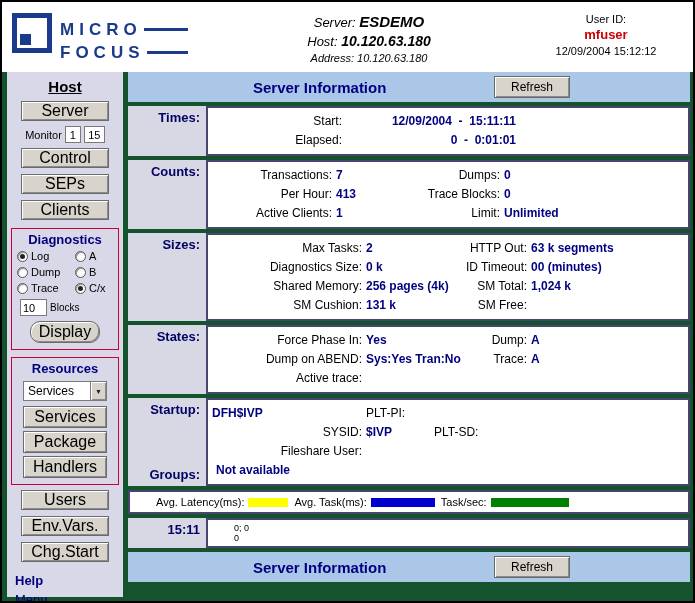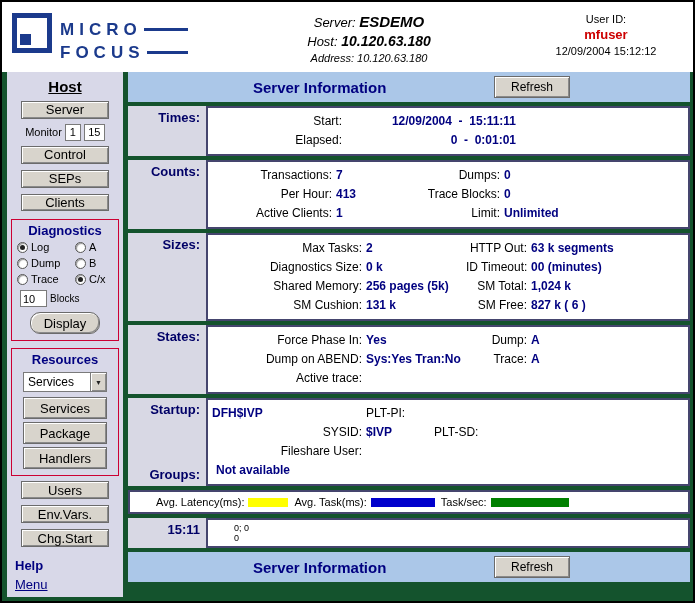--- a/index.html
+++ b/index.html
@@ -22,21 +22,21 @@
   .hdr-line3 { margin-top:3px; font-size:11px; }
   .hdr-right { width:150px; text-align:center; padding-top:3px; font-size:11px; color:#000; }
   .uid-value { color:#cc0000; font-weight:bold; font-size:13px; margin:2px 0 3px; }
 
   
   .body-row { flex:1; display:flex; padding:0 3px 4px 5px; gap:5px; overflow:hidden; }
 
   
   .sidebar { width:116px; flex:none; background:#d8d8e8; padding:4px 0 2px; display:flex; flex-direction:column; align-items:center; }
   .home-link { margin:2px 0 3px; font-size:15px; font-weight:bold; color:#000; text-decoration:underline; cursor:pointer; }
-  .btn { font-family:inherit; font-size:13px; color:#000; background:#d8d4cc; border:1px solid #6b6b6b;
+  .btn { font-family:inherit; font-size:16px; color:#000; background:#d8d4cc; border:1px solid #6b6b6b;
          box-shadow: inset 1px 1px 0 #ffffff, inset -1px -1px 0 #8a8a8a; cursor:pointer; }
   .side-btn { width:88px; height:22px; margin:3px 0; }
   .monitor-row { display:flex; align-items:center; gap:3px; margin:2px 0; font-size:11px; color:#000; }
   .mini-input { height:17px; border:1px solid #7a7a7a; background:#fff; font-size:11px; text-align:center; font-family:inherit; }
   .mini-1 { width:16px; } .mini-2 { width:21px; }
   .group { width:108px; border:1px solid #cc0033; margin:5px 0 2px; padding:3px 0 6px; display:flex; flex-direction:column; align-items:center; }
   .group-title { font-size:13px; font-weight:bold; color:#000080; margin-bottom:3px; }
   .radio-grid { display:grid; grid-template-columns:58px 38px; row-gap:4px; }
   .radio-cell { display:flex; align-items:center; font-size:11px; color:#000; cursor:pointer; }
   .radio { width:11px; height:11px; min-width:11px; border-radius:50%; background:#fff; border:1px solid #555;
@@ -251,29 +251,28 @@
             <span class="v">63 k segments</span>
           </div>
           <div class="pair">
             <span class="k">Diagnostics Size:</span>
             <span class="v">0 k</span>
             <span class="k">ID Timeout:</span>
             <span class="v">00 (minutes)</span>
           </div>
           <div class="pair">
             <span class="k">Shared Memory:</span>
-            <span class="v">256 pages (5k)</span>
+            <span class="v">256 pages (4k)</span>
             <span class="k">SM Total:</span>
             <span class="v">1,024 k</span>
           </div>
           <div class="pair">
             <span class="k">SM Cushion:</span>
             <span class="v">131 k</span>
             <span class="k">SM Free:</span>
-            <span class="v">827 k ( 6 )</span>
           </div>
         </div>
       </div>
 
       <div class="row">
         <div class="row-label">States:</div>
         <div class="row-box states-box">
           <div class="pair">
             <span class="k">Force Phase In:</span>
             <span class="v">Yes</span>

